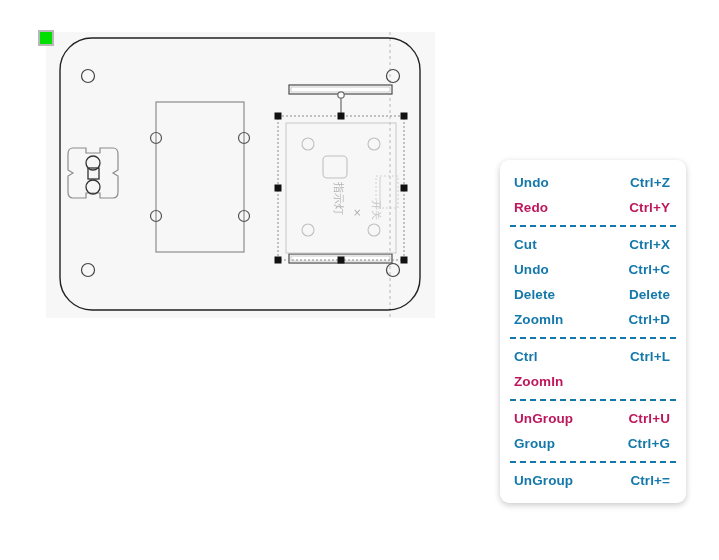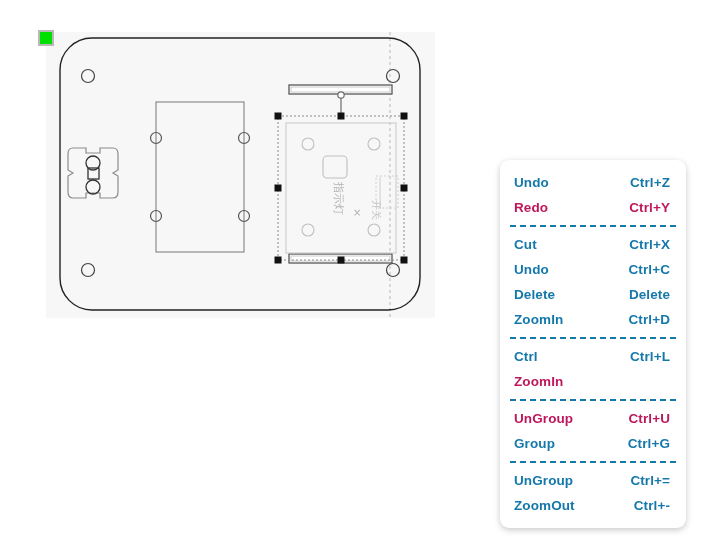--- a/index.html
+++ b/index.html
@@ -202,17 +202,13 @@
     </div>
     <div class="menu-item enabled">
       <span class="mi-label">Group</span>
       <span class="mi-accel">Ctrl+G</span>
     </div>
     <div class="menu-sep"></div>
     <div class="menu-item enabled">
       <span class="mi-label">UnGroup</span>
       <span class="mi-accel">Ctrl+=</span>
     </div>
-    <div class="menu-item enabled">
-      <span class="mi-label">ZoomOut</span>
-      <span class="mi-accel">Ctrl+-</span>
-    </div>
   </div>
 
 </body></html>

